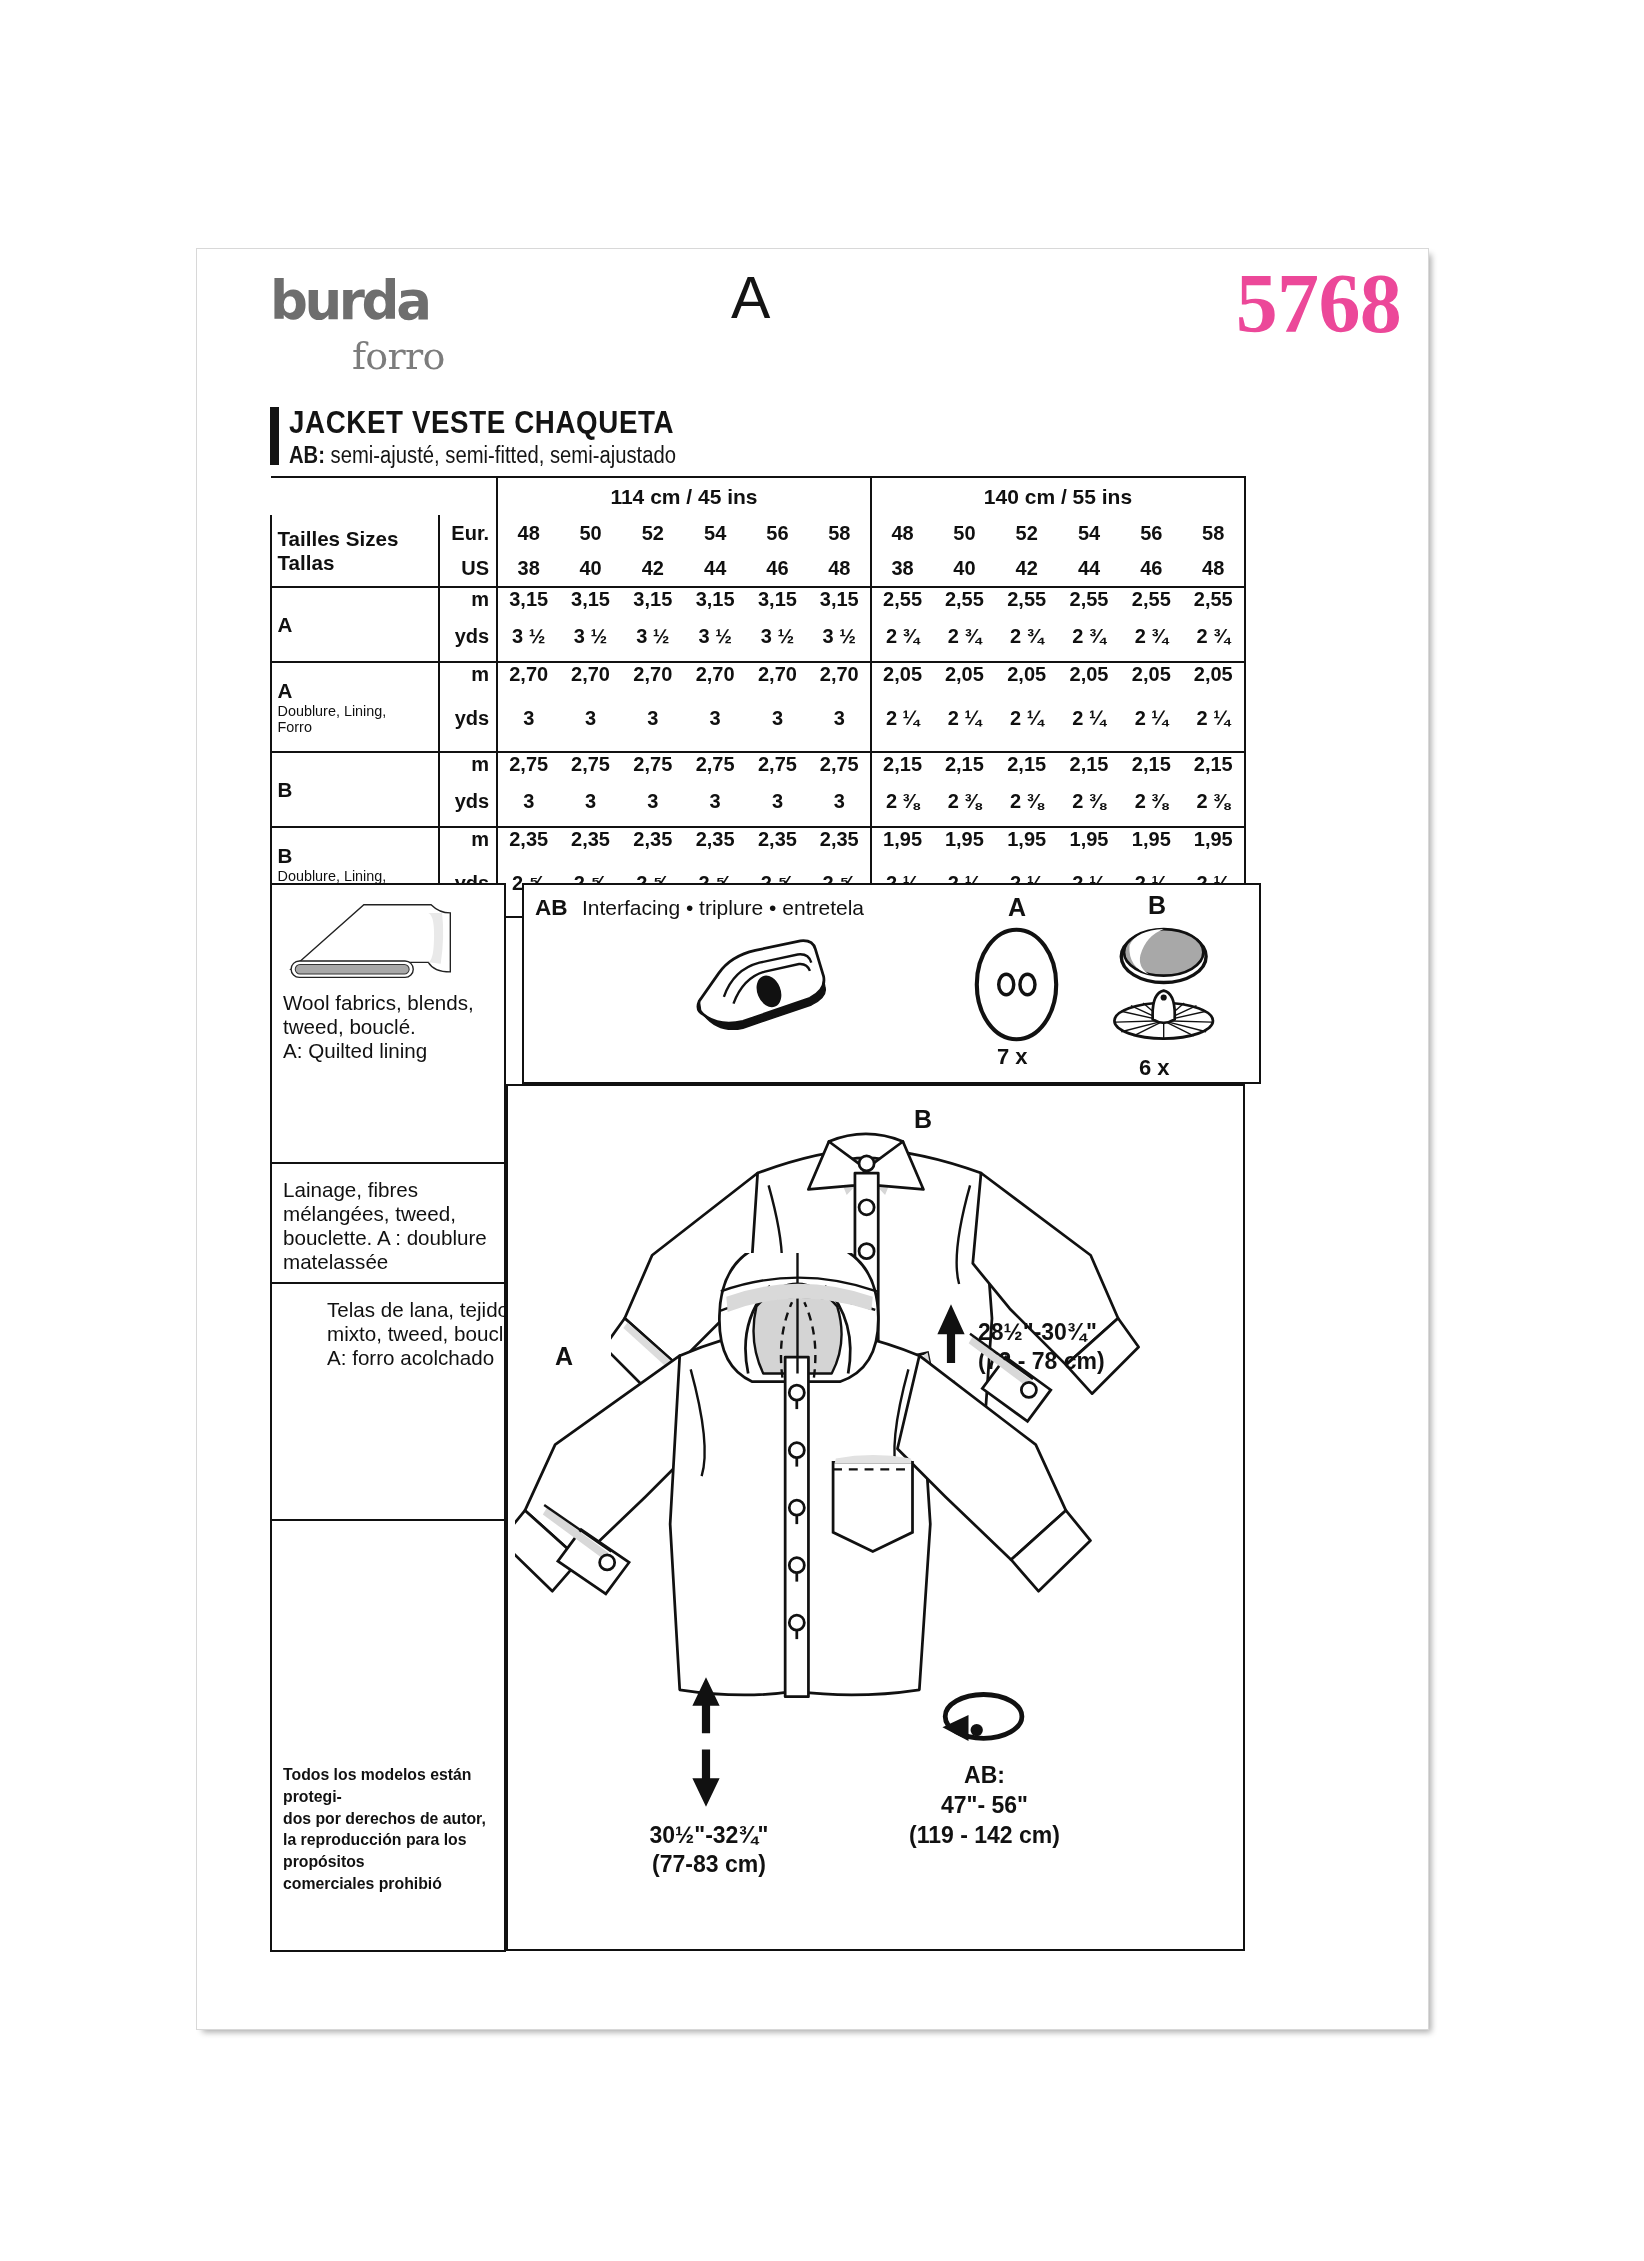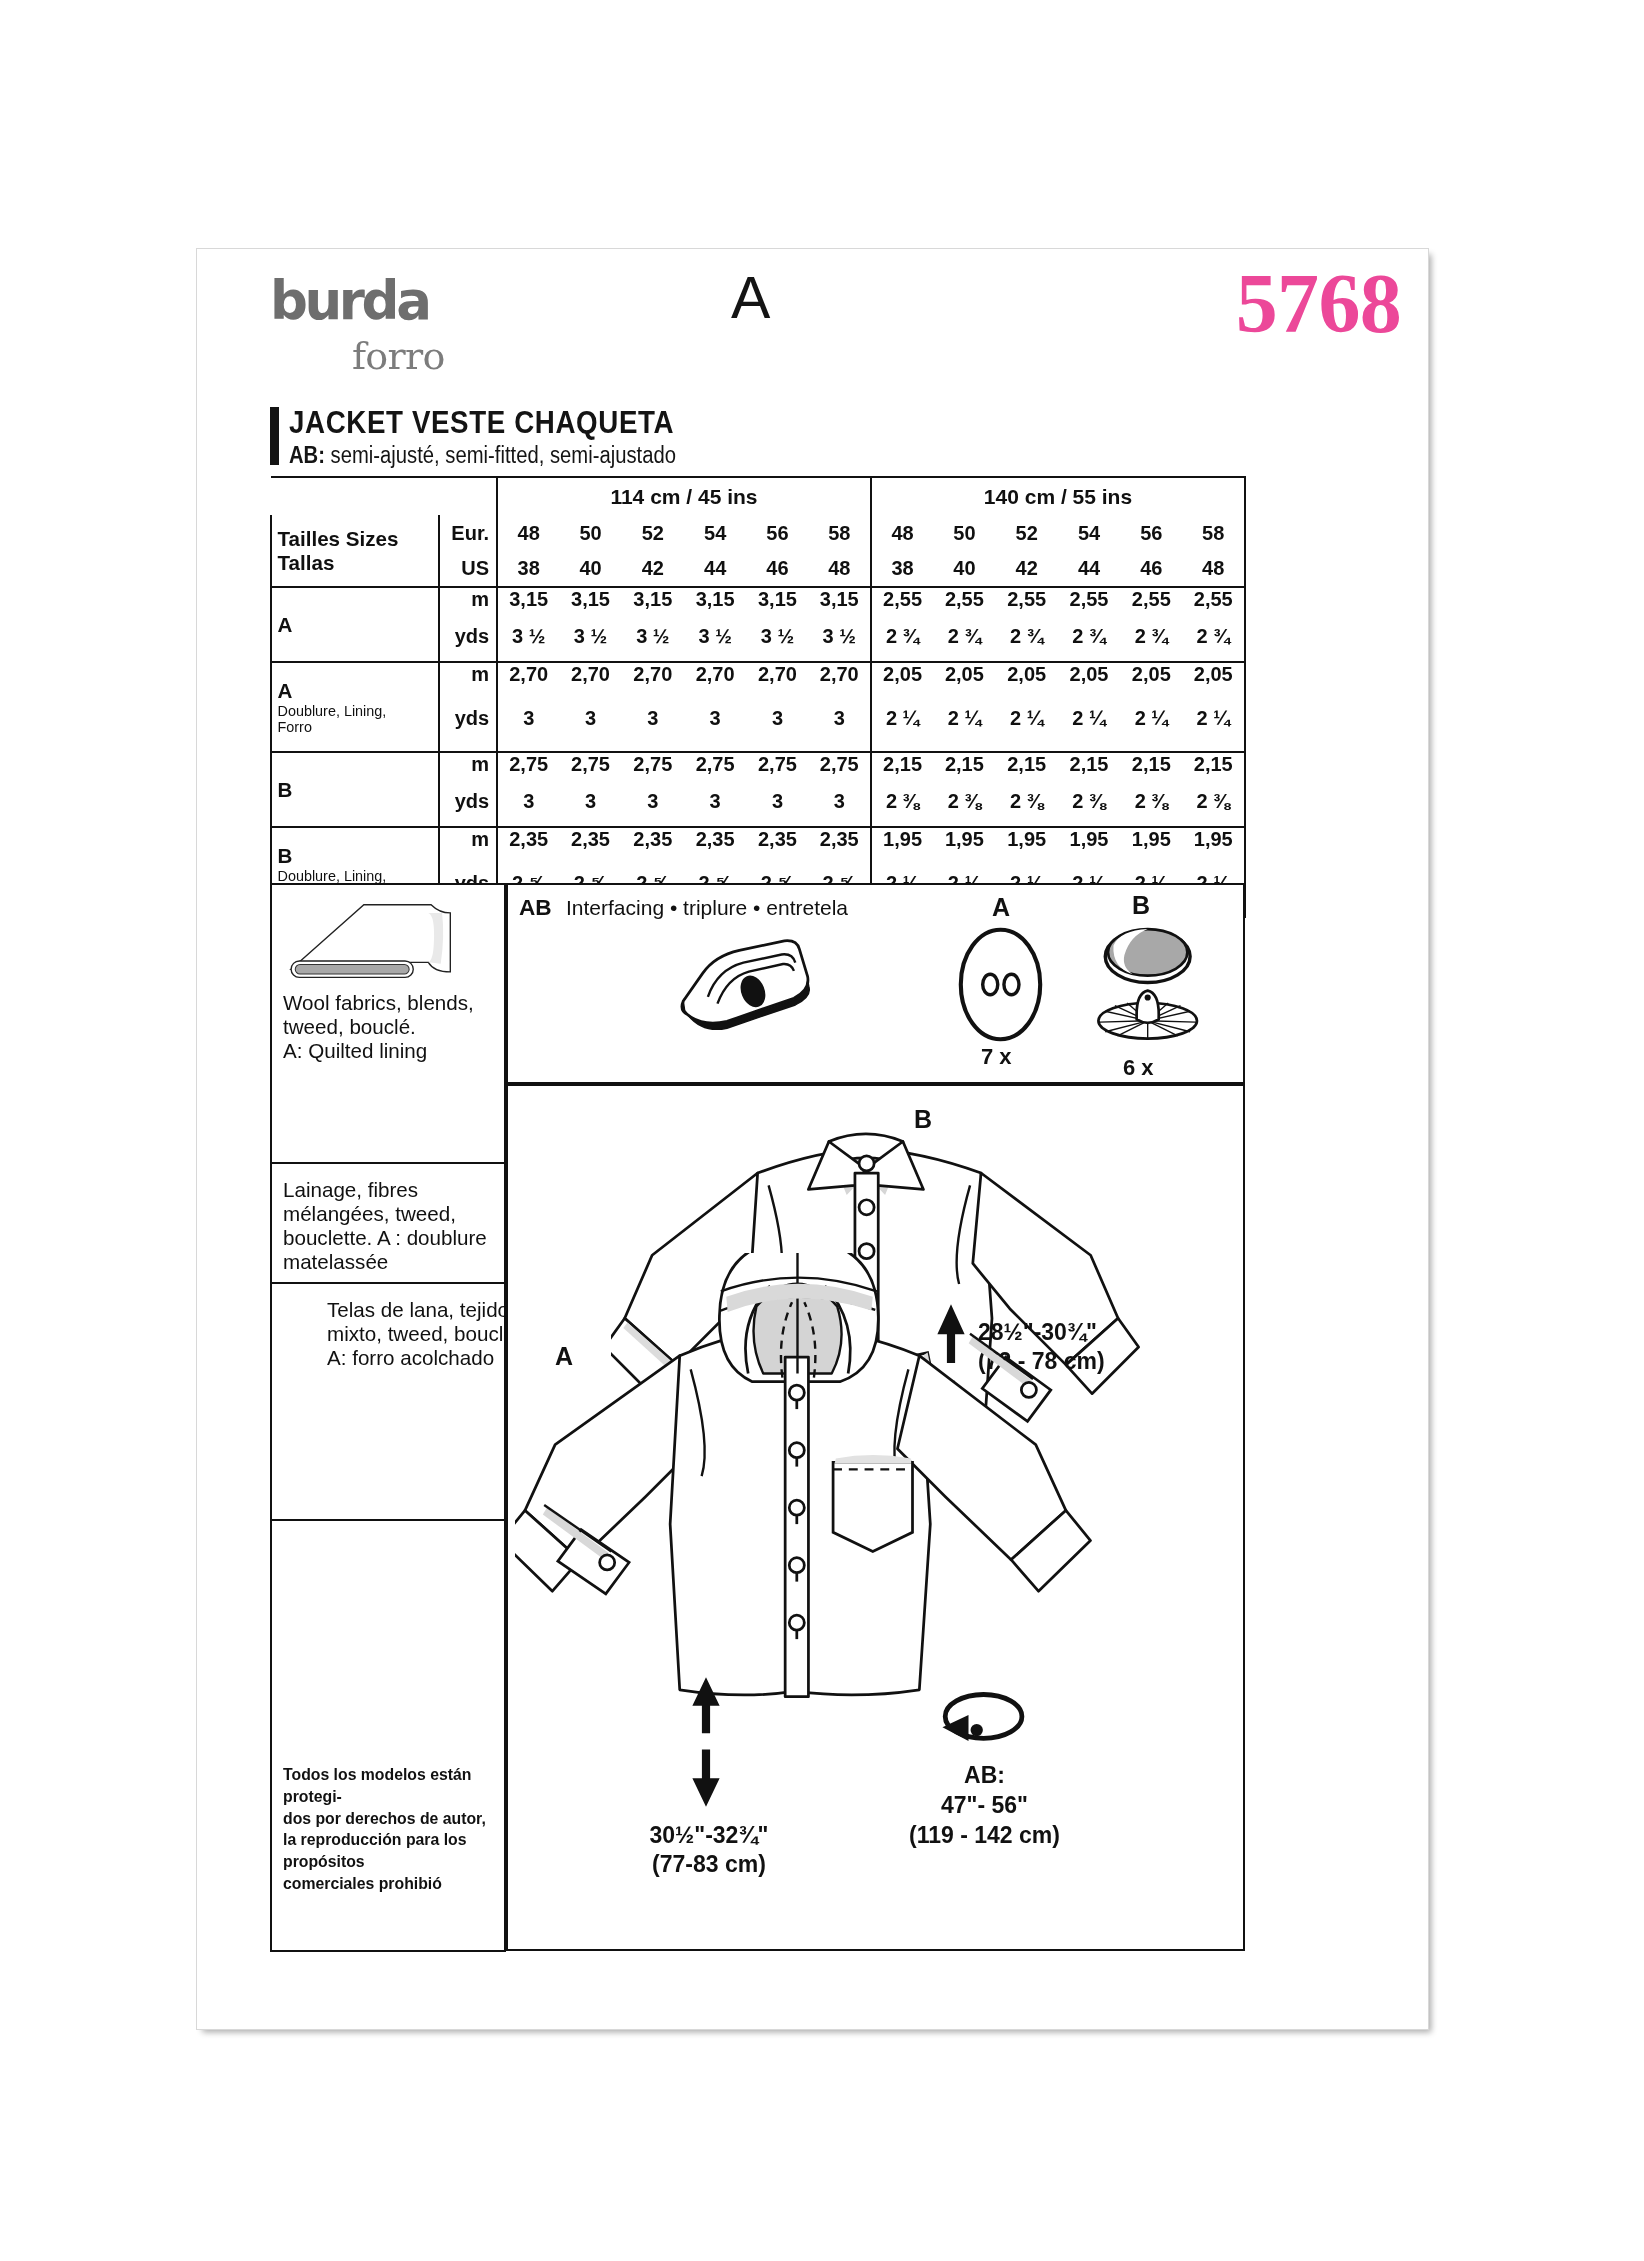--- a/index.html
+++ b/index.html
@@ -82,21 +82,21 @@
     font-size: 20.6px; font-weight: 400;
   }
   .lbl-cell .sm { font-size: 14.4px; display: block; line-height: 1.12; font-weight: 400;}
   .unit-cell { text-align: right !important; padding-right: 6.9px !important; font-size: 20px; }
   .size-cell { font-size: 20px; }
   .val-cell { font-size: 20px; }
   
   #panels { position: absolute; left: 73px; top: 634px; width: 976px; height: 1069px; }
   .pnl { position: absolute; border: 2.1px solid #111; background: #fff; }
   #pnl-fabric { left: 0; top: 0; width: 236px; height: 1069px; }
-  #pnl-notions { left: 236px; top: 0; width: 739px; height: 201px; }
+  #pnl-notions { left: 252px; top: 0; width: 739px; height: 201px; }
   #pnl-illus { left: 236px; top: 201px; width: 739px; height: 867px; }
   .fab-text {
     position: absolute; left: 11px; width: 218px;
     font-size: 20.6px; line-height: 1.17; color: #111;
   }
   .divider-line { position: absolute; left: 0; width: 236px; height: 2.1px; background: #111; }
   .copy-text {
     position: absolute; left: 11px; width: 219px;
     font-family: "Liberation Sans Narrow", "Liberation Sans", sans-serif;
     font-size: 15.8px; line-height: 1.38; font-weight: 700; color: #111;

